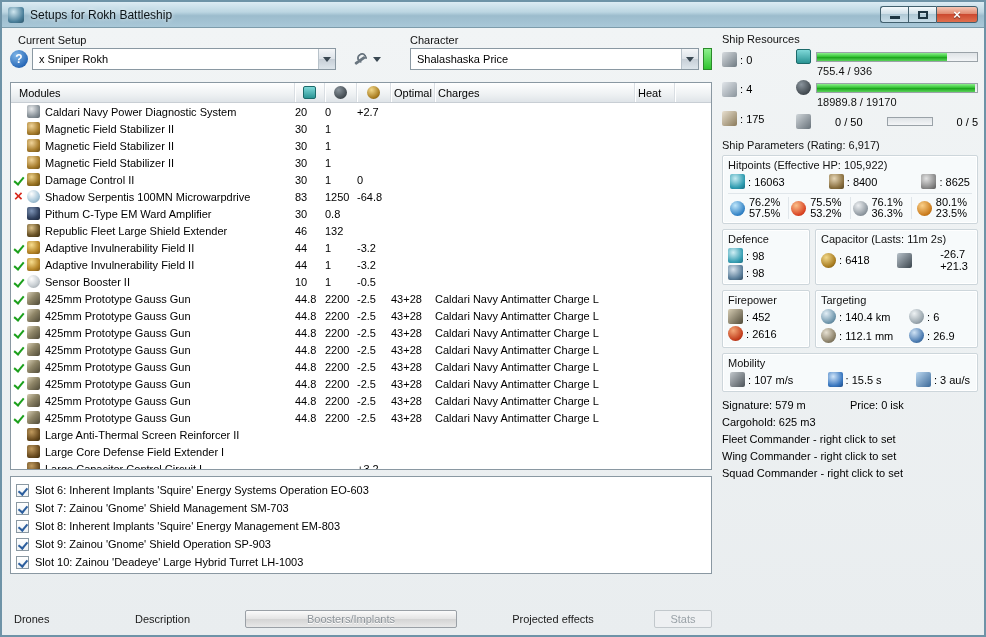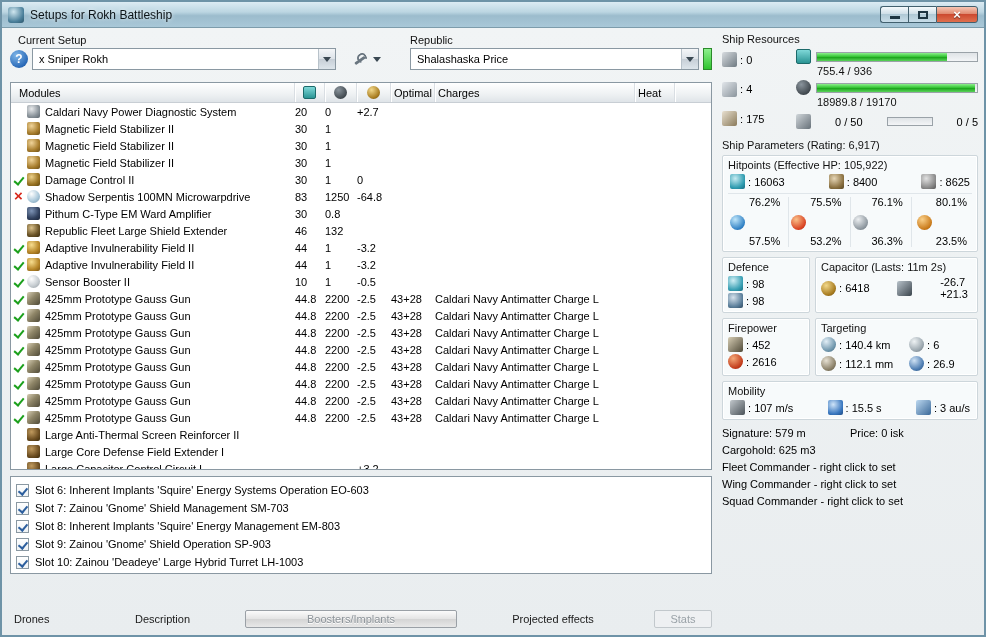--- a/index.html
+++ b/index.html
@@ -119,21 +119,21 @@
     box-shadow:inset 0 0 0 1px #ffffff;}
   .pbox-title{color:#111;margin-bottom:3px;white-space:nowrap;}
   .pbox-row{display:flex;gap:5px;align-items:stretch;}
   .pbox-row .pbox{margin-bottom:5px;}
   .box-narrow{width:88px;flex:none;}
   .box-wide{flex:1;}
   .hp-row{display:flex;justify-content:space-between;padding:0 2px 4px;}
   .resists-row{display:flex;border-top:1px solid #e0e6ea;padding-top:3px;}
   .resist-cell{flex:1;display:flex;align-items:center;gap:4px;border-right:1px solid #e0e6ea;padding:0 2px;}
   .resist-cell:last-child{border-right:none;justify-content:center;}
-  .res-vals{display:flex;flex-direction:column;line-height:11px;gap:28px;}
+  .res-vals{display:flex;flex-direction:column;line-height:11px;}
   .stack{display:flex;flex-direction:column;gap:2px;}
   .cap-row{display:flex;align-items:center;gap:0;}
   .cap-delta{display:flex;flex-direction:column;line-height:12px;margin-left:auto;padding-right:4px;}
   .targ-grid{display:grid;grid-template-columns:1.4fr 1fr;row-gap:4px;}
   .mob-row{display:flex;justify-content:space-between;padding:0 2px;text-align:right;}
   .info-line{margin:2px 0 3px;display:flex;white-space:nowrap;}
   .info-line .first-col{width:128px;flex:none;}
 
   .ricon{width:15px;height:15px;flex:none;border-radius:2px;}
   .ricon.turret{background:linear-gradient(135deg,#d8dce0,#6f7a82);}
@@ -201,21 +201,21 @@
                   <span class="arr"></span>
                 </span>
             </div>
             <div class="tools-btn">
               <span class="wrench"></span>
               <span class="arr"></span>
             </div>
           </div>
         </div>
         <div style="flex:1;">
-          <div class="tb-label" style="margin-left:0;">Republic</div>
+          <div class="tb-label" style="margin-left:0;">Character</div>
           <div class="tb-controls">
             <div class="combo">
               <span class="combo-text">Shalashaska Price</span>
               <span class="combo-btn">
                   <span class="arr"></span>
                 </span>
             </div>
             <div class="char-bar"></div>
           </div>
         </div>

